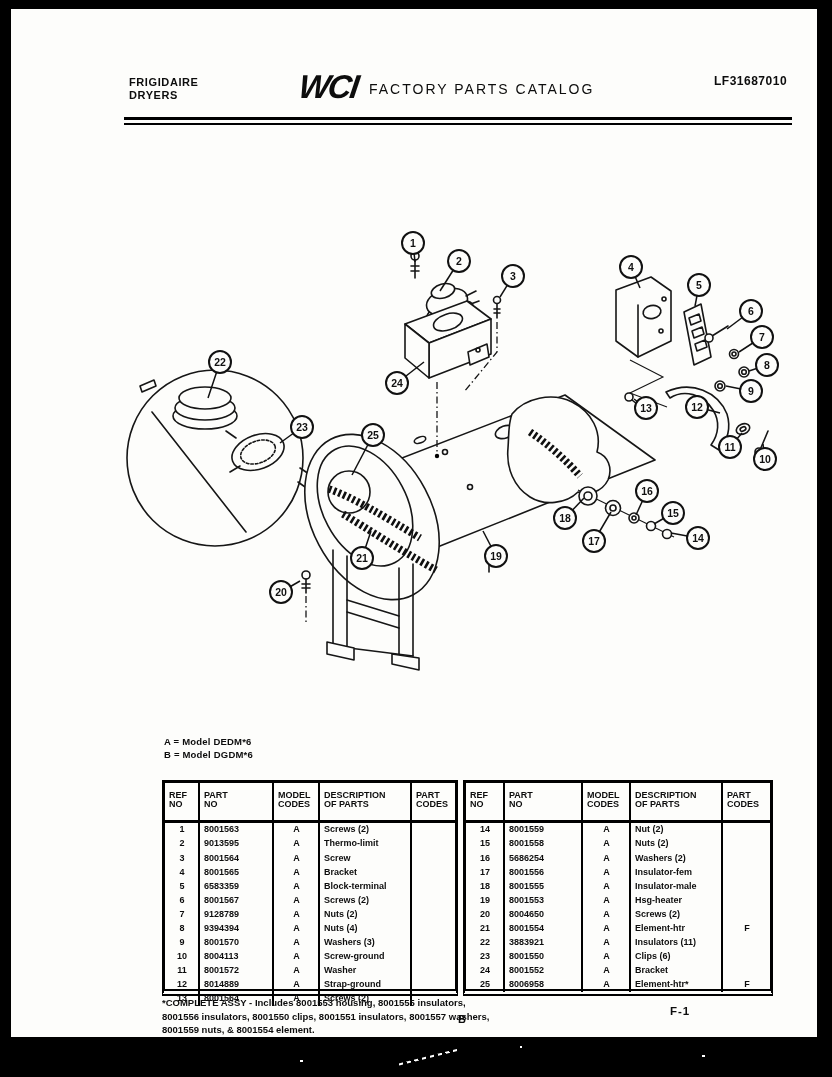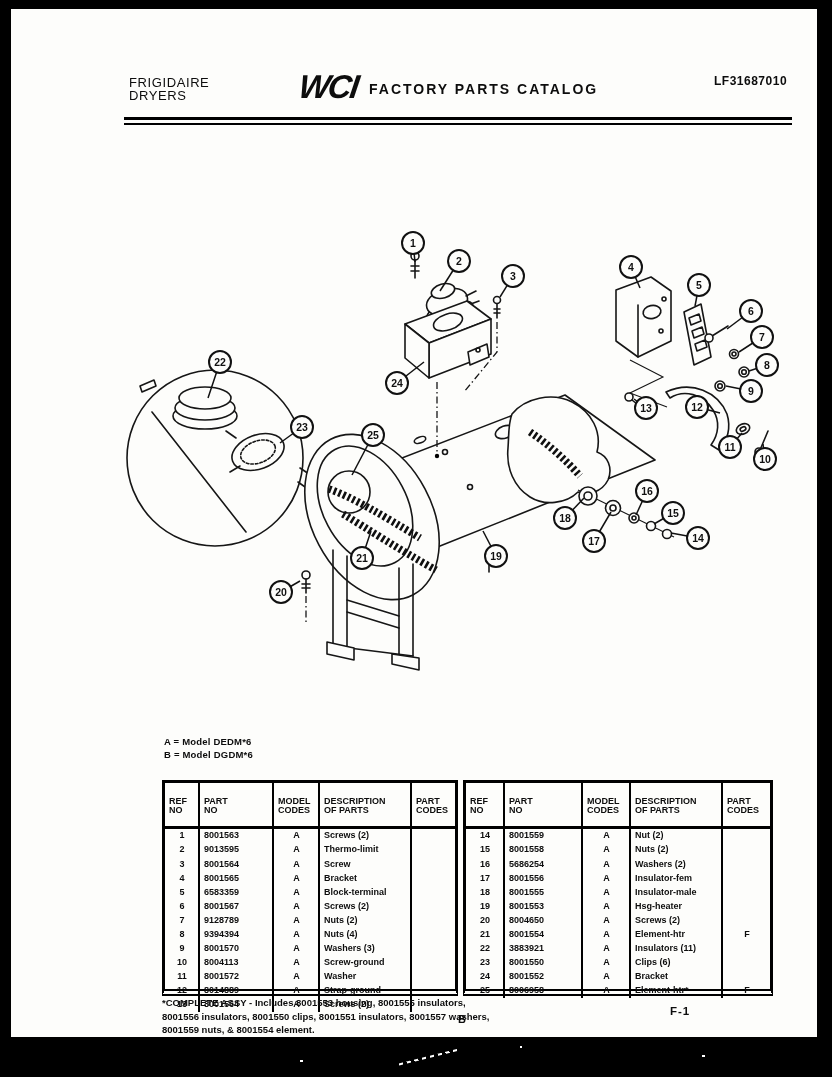--- a/index.html
+++ b/index.html
@@ -1,23 +1,23 @@
 <!DOCTYPE html>
 <html><head>
 <meta charset="utf-8">
 <style>
   html,body{margin:0;padding:0;background:#222;}
   #frame{position:relative;width:832px;height:1077px;background:#000;overflow:hidden;
          font-family:"Liberation Sans",sans-serif;color:#0d0d0d;}
   #page{position:absolute;left:11px;top:9px;width:806px;height:1028px;background:#fdfdfb;z-index:0;}
   .abs{position:absolute;z-index:2;}
   
-  .brand{left:129px;top:76px;font-size:13px;font-weight:400;line-height:13px;letter-spacing:.6px;}
+  .brand{left:129px;top:76px;font-size:11px;font-weight:700;line-height:13px;letter-spacing:.6px;}
   .logo{left:299px;top:68px;font-size:33px;font-weight:900;font-style:italic;letter-spacing:-2px;transform:skewX(-8deg);}
-  .catalog-title{left:369px;top:81px;font-size:14px;font-weight:700;letter-spacing:2px;}
+  .catalog-title{left:369px;top:81px;font-size:14px;font-weight:400;letter-spacing:2px;}
   .doc-number{left:697px;top:74px;font-size:12px;font-weight:700;letter-spacing:.5px;padding-left:17px;}
   .rule{left:124px;width:668px;background:#000;}
   .rule1{top:117px;height:3px;}
   .rule2{top:123px;height:2px;}
   
   #diagram-svg{position:absolute;left:0;top:0;z-index:1;}
   .art{stroke:#161616;stroke-width:1.6;fill:none;stroke-linecap:round;stroke-linejoin:round;}
   .artf{stroke:#161616;stroke-width:1.6;fill:#fdfdfb;stroke-linejoin:round;}
   .coil{stroke:#101010;stroke-width:7.5;fill:none;stroke-dasharray:2.6 2.5;}
   .thin{stroke:#161616;stroke-width:1.1;fill:none;}
@@ -27,21 +27,21 @@
   .callout-text{font:700 10.5px "Liberation Sans",sans-serif;fill:#111;text-anchor:middle;}
   
   .model-key{left:164px;top:735px;font-size:9.5px;font-weight:700;line-height:13px;letter-spacing:.2px;}
   .footnote{left:162px;top:996px;width:430px;font-size:9.5px;font-weight:700;line-height:13.5px;white-space:pre-line;}
   .page-letter{left:458px;top:1013px;font-size:11px;font-weight:700;}
   .page-number{left:670px;top:1005px;font-size:11.5px;font-weight:700;letter-spacing:1px;}
   
   .tables{left:162px;top:780px;display:flex;gap:5px;}
   .tbl-wrap{border:3px solid #000;border-bottom:7px double #000;height:216px;box-sizing:border-box;background:#fdfdfb;}
   table.parts{border-collapse:collapse;table-layout:fixed;font:700 9px/1.05 "Liberation Sans",sans-serif;}
-  table.parts th{border-right:2px solid #000;border-bottom:3px solid #000;padding:14px 3px 3px 4px;
+  table.parts th{border-right:2px solid #000;border-bottom:3px solid #000;padding:8px 3px 3px 4px;
                  text-align:left;vertical-align:top;white-space:pre-line;font-size:9px;height:26px;}
   table.parts td{border-right:2px solid #000;padding:1px 3px 1px 4px;height:12.1px;overflow:hidden;white-space:nowrap;}
   table.parts th:last-child,table.parts td:last-child{border-right:none;}
   .c-ref{text-align:center;}
   .c-model{text-align:center;}
   .c-code{text-align:center;}
   
   .speck{position:absolute;background:#fff;z-index:3;}
 </style>
 </head>

